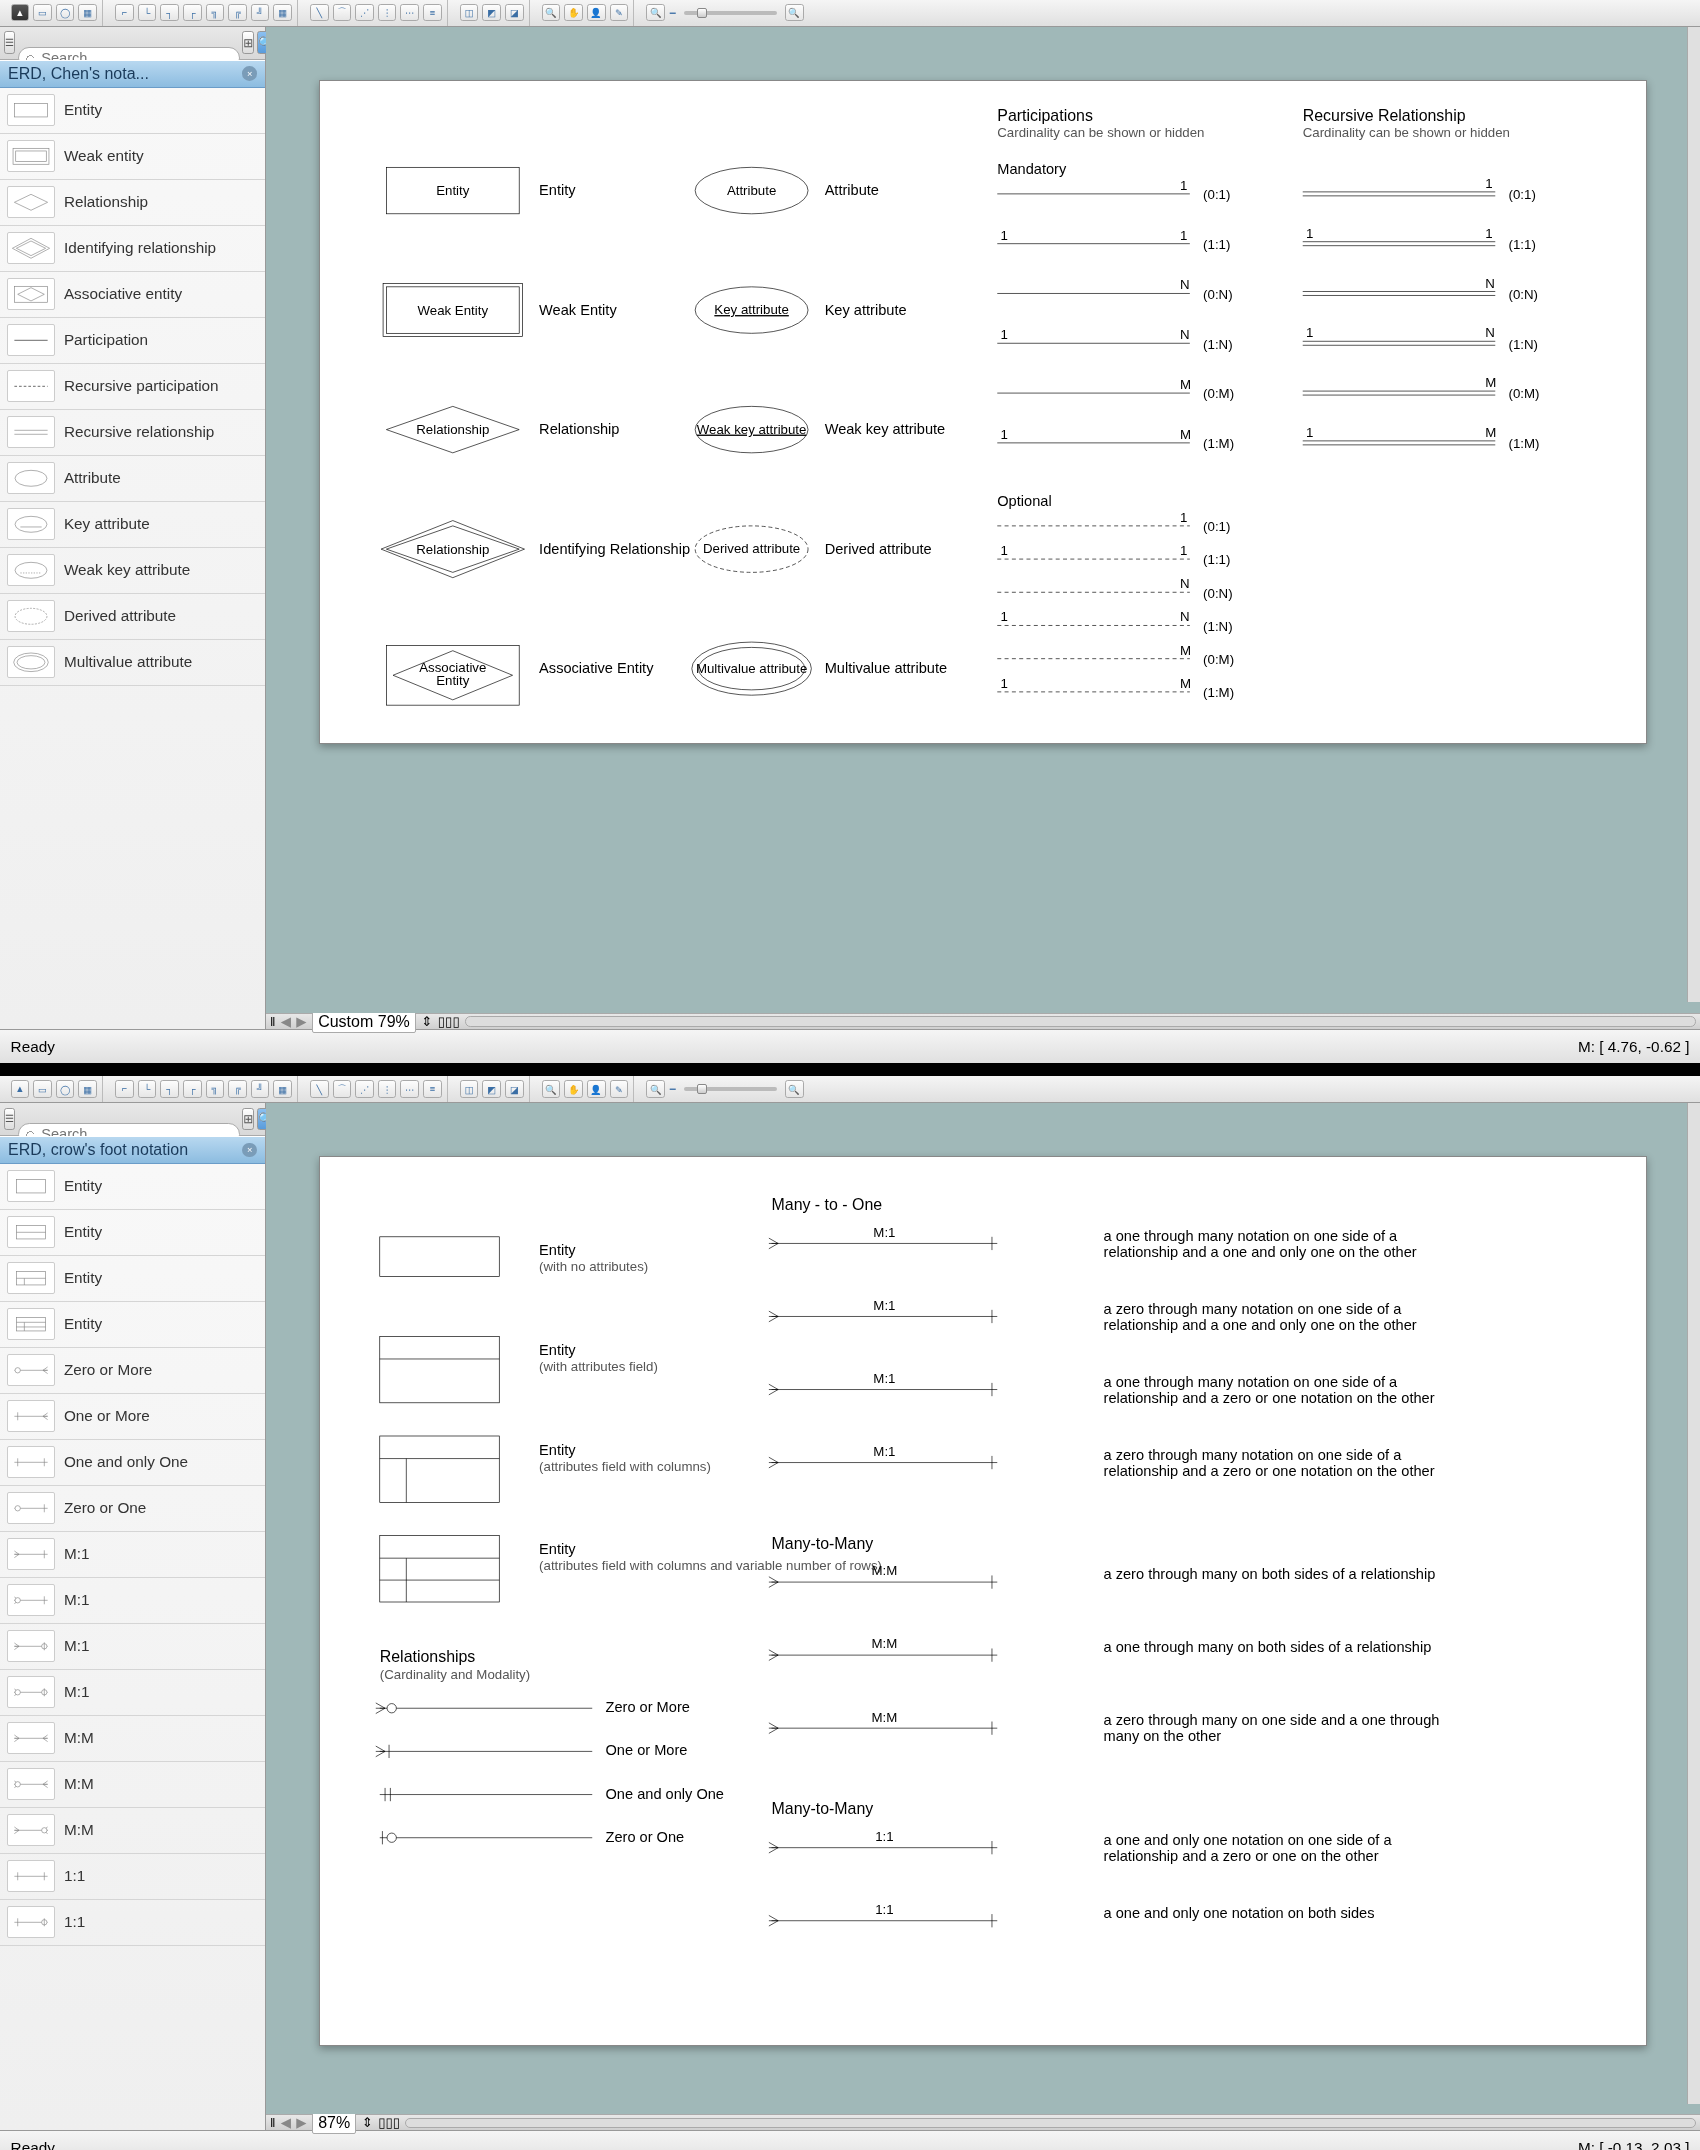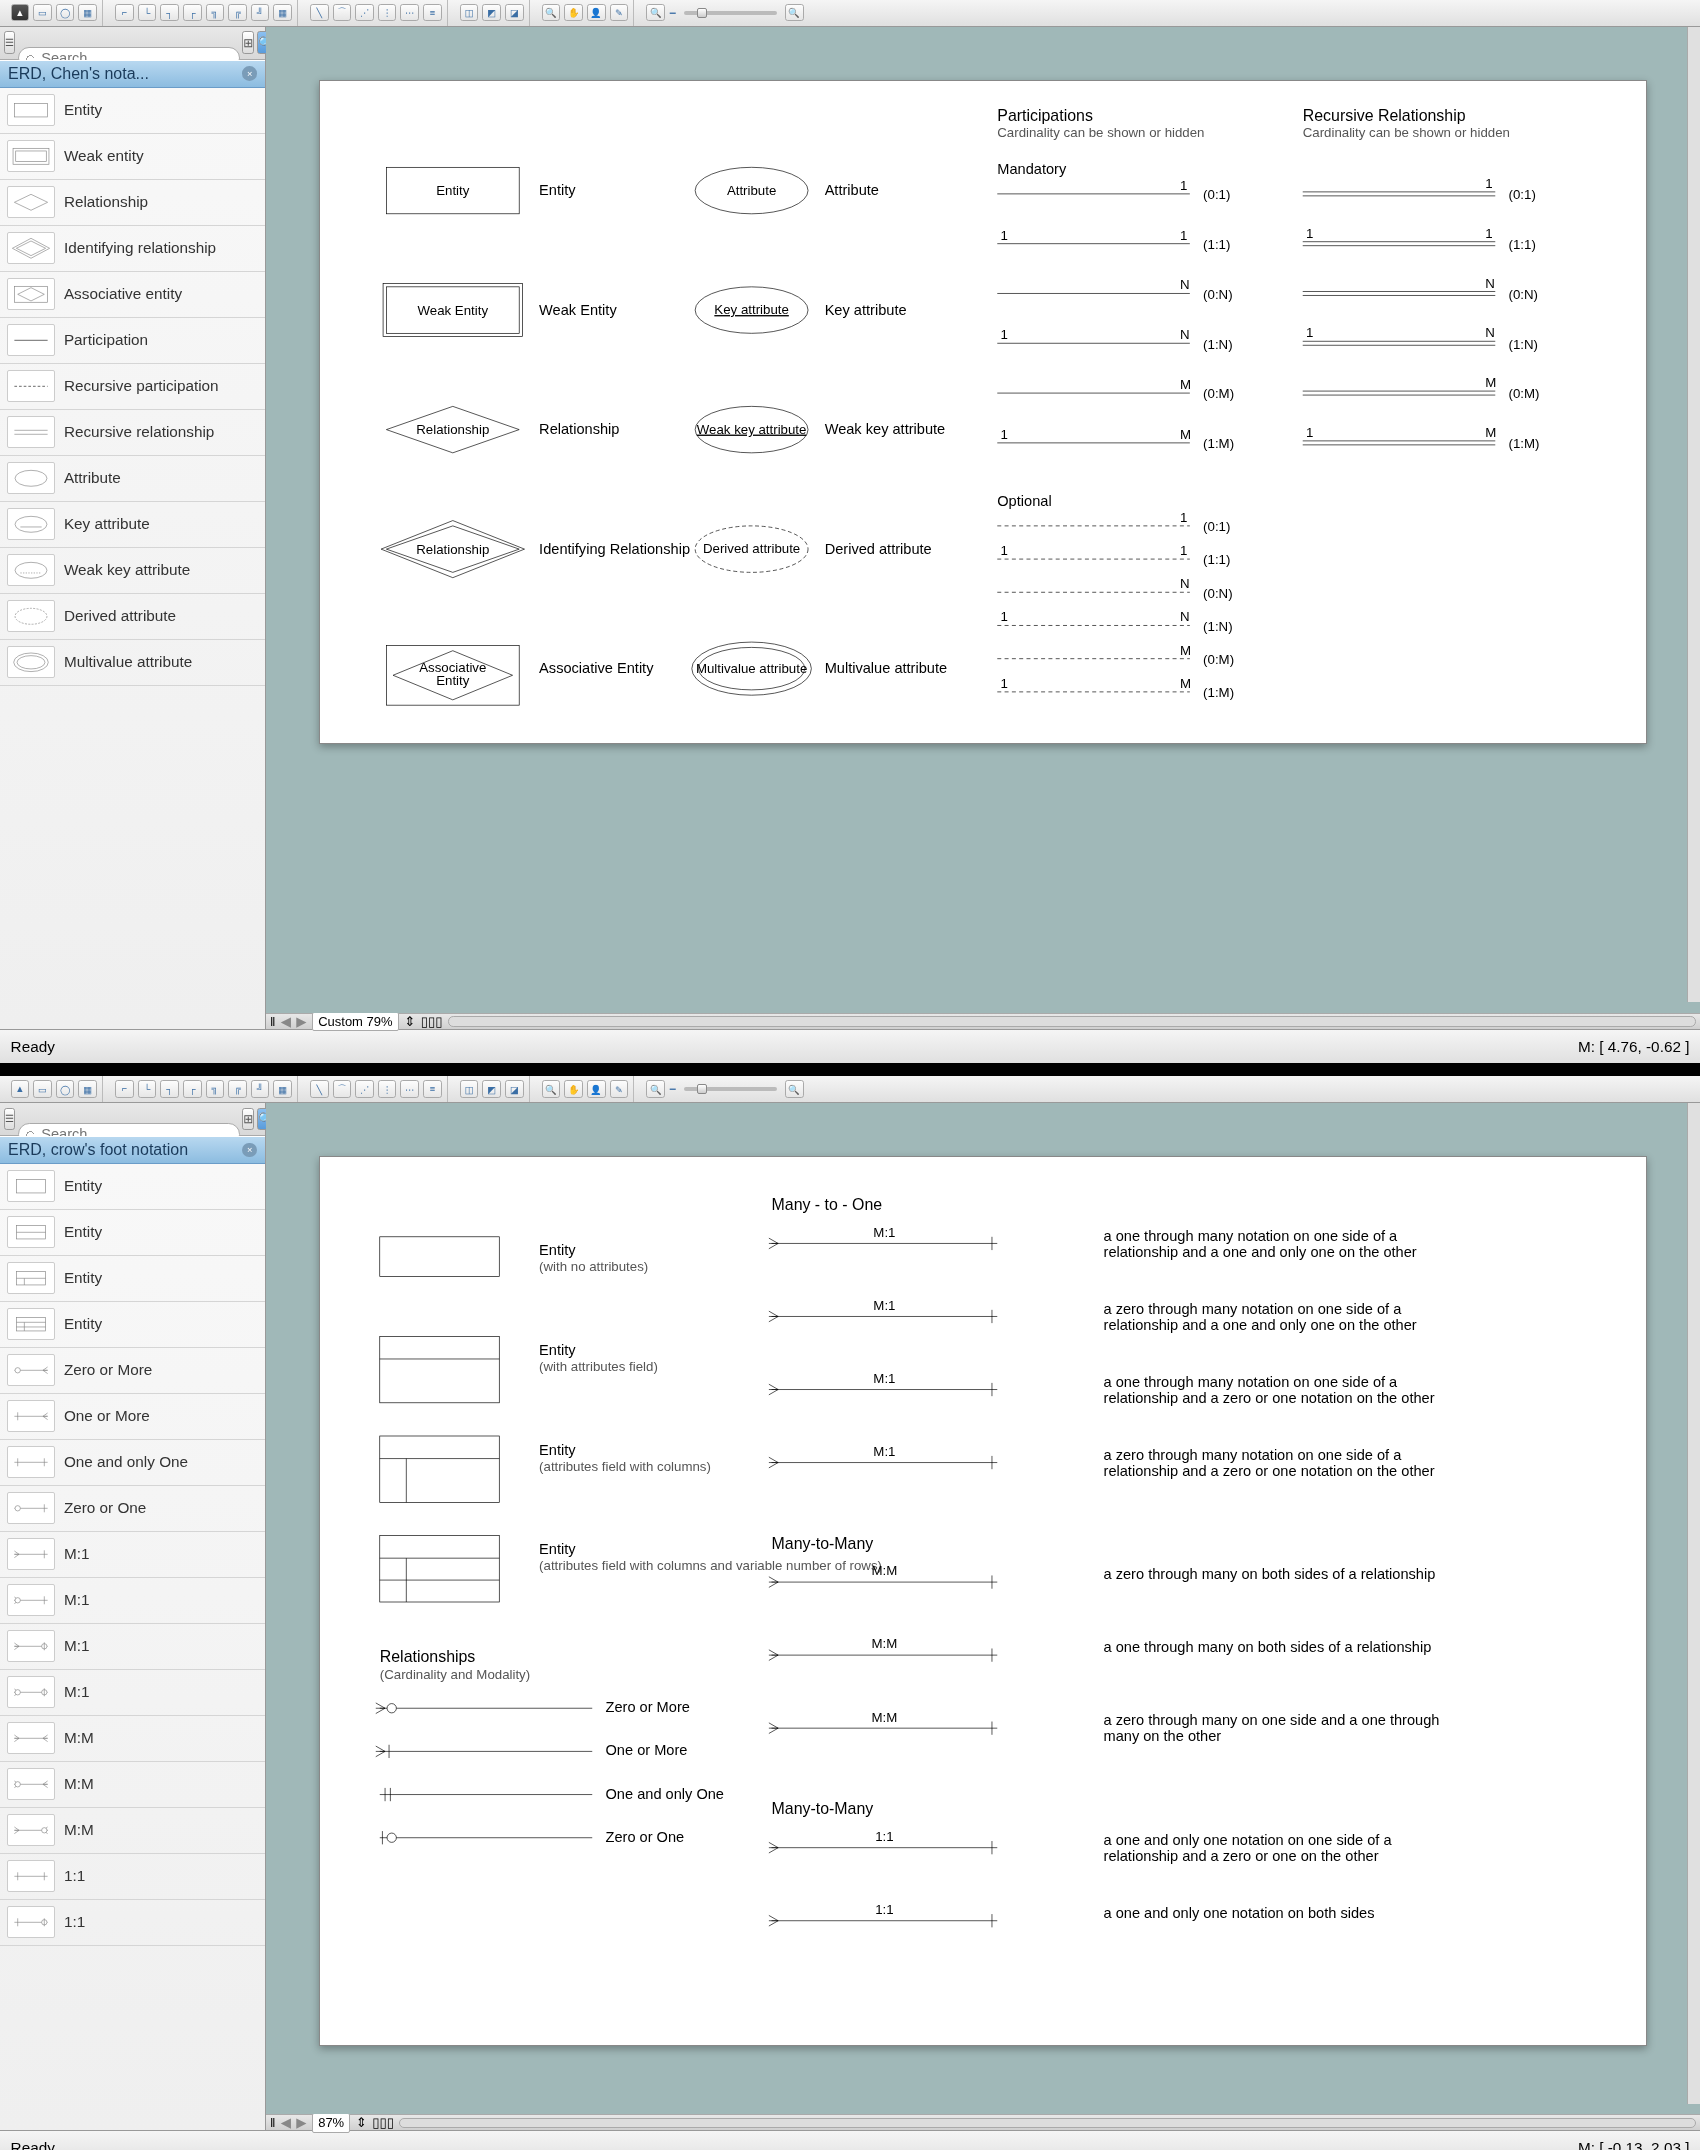--- a/index.html
+++ b/index.html
@@ -41,21 +41,21 @@
 .canvas-scroll { flex: 1; background: #a0b8b8; overflow: auto; padding: 26.6px; position: relative; }
 .canvas-page { background: #fff; border: 0.7px solid #888; box-shadow: 0 2.7px 8px rgba(0,0,0,0.3); margin: 26.6px auto 0; position: relative; }
 .page-1 { width: 1328px; height: 664px; }
 .page-2 { width: 1328px; height: 890px; }
 
 .vscroll { position: absolute; right: 0; top: 0; bottom: 26.6px; width: 13.3px; background: #e0e0e0; border-left: 0.7px solid #aaa; }
 .status-bar { height: 34px; background: linear-gradient(#f5f5f5,#e0e0e0); border-top: 0.7px solid #999; display: flex; align-items: center; font-size: 15.3px; padding: 0 10.6px; }
 .status-left { width: 252px; }
 .status-mid { flex: 1; text-align: right; }
 .ruler-bar { height: 16px; background: linear-gradient(#e8e8e8,#d0d0d0); border-top: 0.7px solid #aaa; display: flex; align-items: center; padding: 0 4px; gap: 5.3px; font-size: 13.3px; }
-.zoom-box { background:#fff; border: 0.7px solid #aaa; padding: 1.3px 5.3px; font-size: 13px; border-radius: 2px; }
+.zoom-box { background:#fff; border: 0.7px solid #aaa; padding: 1.3px 5.3px; font-size: 16px; border-radius: 2px; }
 .hscroll { flex: 1; height: 10.6px; background: #ddd; border: 0.7px solid #aaa; border-radius: 5.3px; }
 
 .diag-label { font-size: 20px; fill: #000; text-anchor: middle; }
 .diag-text { font-size: 22px; fill: #000; }
 .diag-title { font-size: 24px; font-weight: 500; }
 .diag-sub { font-size: 20px; fill: #555; }
 .card { font-size: 20px; fill: #000; }
 .desc-text { font-size: 22px; }
 </style>
 </head>

